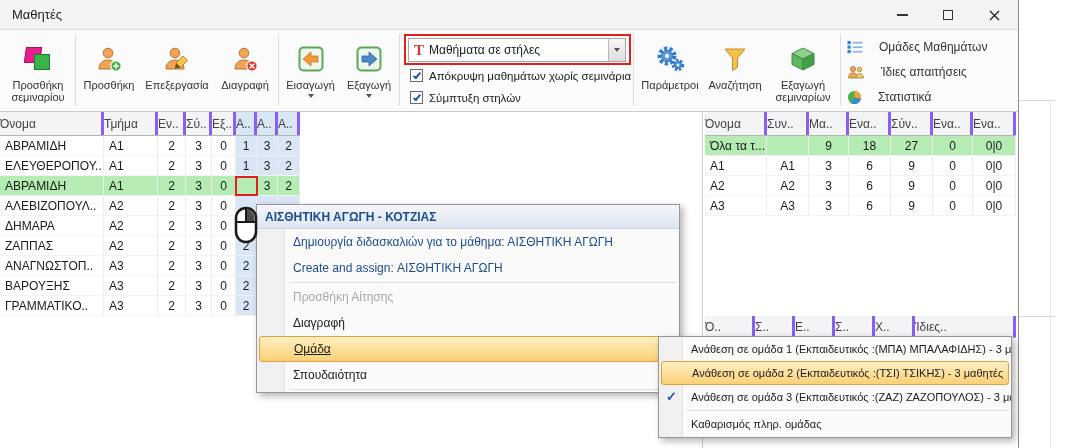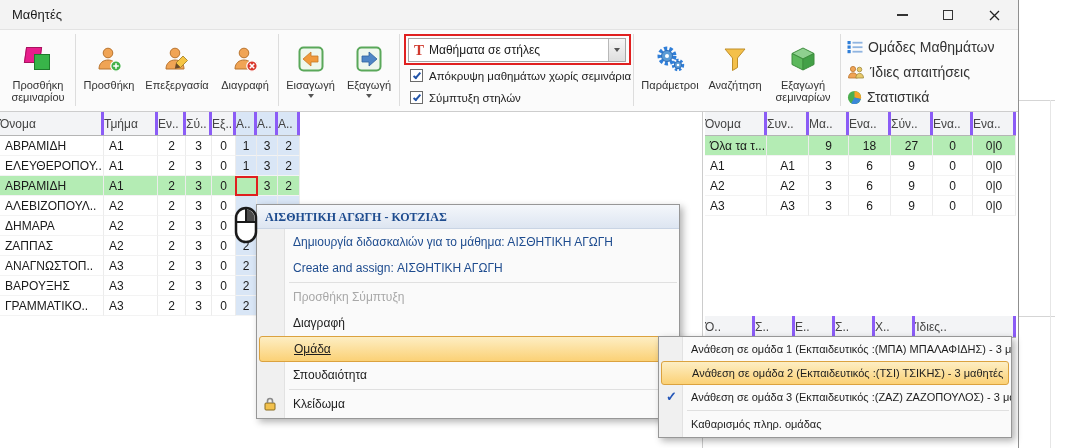--- a/index.html
+++ b/index.html
@@ -27,21 +27,21 @@
   .sem-a { position:absolute; left:2px; top:2px; width:16px; height:16px; background:#e81e8c; transform:skewX(-8deg); border:1px solid #a8125f; }
   .sem-b { position:absolute; left:11px; top:9px; width:16px; height:16px; background:#38b449; border:1px solid #1f7a2c; }
   .combo { position:absolute; left:408px; top:8px; width:218px; height:24px; background:#fff; border:1px solid #a6a6a6; display:flex; align-items:center; }
   .t-ic { width:20px; text-align:center; color:#d03a2e; font-weight:bold; font-family:"Liberation Serif", serif; font-size:15px; }
   .combo-text { flex:1; font-size:12px; color:#1a1a1a; white-space:nowrap; overflow:hidden; }
   .combo-dd { width:17px; height:100%; border-left:1px solid #b8b8b8; background:linear-gradient(#f6f6f6,#dedede); display:flex; align-items:center; justify-content:center; }
   .combo-dd .dd-tri { margin-top:0; }
   .chk-row { position:absolute; display:flex; align-items:center; gap:6px; font-size:11.5px; color:#222; height:15px; }
   .chk-box { width:13px; height:13px; border:1px solid #6b6b6b; background:#fff; position:relative; }
   .tick { position:absolute; left:3.5px; top:0.5px; width:4px; height:8px; border-right:2px solid #2153a8; border-bottom:2px solid #2153a8; transform:rotate(40deg); }
-  .tb-small { position:absolute; display:flex; align-items:center; gap:5px; font-size:14px; color:#333; height:18px; white-space:nowrap; }
+  .tb-small { position:absolute; display:flex; align-items:center; gap:16px; font-size:12px; color:#333; height:18px; white-space:nowrap; }
 
   
   .v-div { position:absolute; left:702px; top:112px; width:1px; height:336px; background:#cccccc; }
   .grid { position:absolute; }
   .hrow { display:flex; height:24px; background:#f3f4f6; border-bottom:1px solid #b5b5b5; font-size:12px; color:#444; }
   .hcell { height:100%; display:flex; align-items:center; border-right:3px solid #8b5cf6; overflow:hidden; white-space:nowrap; }
   .row { display:flex; height:20px; background:#fff; font-size:12px; color:#1a1a1a; }
   .row.sel { background:#b4ecb4; }
   .cell { height:100%; display:flex; align-items:center; padding-left:5px; border-right:1px solid #ececec; border-bottom:1px solid #f3f3f3; overflow:hidden; white-space:nowrap; }
   .cell.num { justify-content:center; padding-left:0; }
@@ -49,21 +49,21 @@
   .hcell.bluh { background:#d9e6f6; }
   .row.sel .cell.blu { background:transparent; }
   .lc0{width:104px}.lc1{width:54px}.lc2{width:28px}.lc3{width:26px}.lc4{width:24px}.lc5{width:21px}.lc6{width:21px}.lc7{width:22px}
   .rc0{width:62px}.rc1{width:42px}.rc2{width:40px}.rc3{width:42px}.rc4{width:42px}.rc5{width:40px}.rc6{width:43px}
   .bc0{width:50px}.bc1{width:40px}.bc2{width:40px}.bc3{width:40px}.bc4{width:40px}.bc5{width:101px}
 
   
   .menu { position:absolute; background:#fafafa; border:1px solid #979797; box-shadow:3px 3px 7px rgba(0,0,0,.3); padding-bottom:1px; }
   .gutter { position:absolute; left:0; top:0; bottom:0; width:28px; background:#f0f0f0; border-right:1px solid #e2e2e2; }
   .gutter.sm { width:24px; }
-  .menu-header { position:relative; height:24px; line-height:24px; background:linear-gradient(#f4f7fb,#dde5f1); color:#1e4c8f; font-weight:bold; font-size:12px; padding-left:8px; border-bottom:1px solid #c9d4e4; white-space:nowrap;font-family:Liberation Serif, serif; }
+  .menu-header { position:relative; height:24px; line-height:24px; background:linear-gradient(#f4f7fb,#dde5f1); color:#1e4c8f; font-weight:bold; font-size:12px; padding-left:8px; border-bottom:1px solid #c9d4e4; white-space:nowrap; }
   .mi { position:relative; z-index:1; height:26px; line-height:26px; font-size:12px; color:#1c1c1c; padding-left:36px; white-space:nowrap; overflow:hidden; }
   .mi.navy { color:#1e4c8f; }
   .mi.disabled { color:#a8a8a8; }
   .orange { background:linear-gradient(#fdeec3,#fbd176); border:1px solid #dba23f; border-radius:3px; margin:0 2px; }
   .mi.orange { line-height:24px; padding-left:34px;text-decoration:underline; }
   .arrow { position:absolute; right:7px; top:50%; transform:translateY(-50%); font-size:9px; color:#333; }
   .msep { position:relative; z-index:1; height:0; border-top:1px solid #e0e0e0; margin:1px 2px 1px 32px; }
   .msep.sm { margin-left:28px; }
   .smi { position:relative; z-index:1; height:24px; line-height:24px; font-size:11px; color:#1c1c1c; padding-left:32px; white-space:nowrap; overflow:hidden; }
   .smi.orange { line-height:22px; padding-left:30px; }
@@ -450,38 +450,31 @@
 
   <div id="annot-combo" class="red-annot"></div>
   <div id="annot-cell" class="red-annot"></div>
 
   <div id="ctx-menu" class="menu">
     <div class="gutter"></div>
     <div class="menu-header">ΑΙΣΘΗΤΙΚΗ ΑΓΩΓΗ - ΚΟΤΖΙΑΣ</div>
     <div class="mi navy">Δημιουργία διδασκαλιών για το μάθημα: ΑΙΣΘΗΤΙΚΗ ΑΓΩΓΗ</div>
     <div class="mi navy">Create and assign: ΑΙΣΘΗΤΙΚΗ ΑΓΩΓΗ</div>
     <div class="msep"></div>
-    <div class="mi disabled">Προσθήκη Σύμπτυξη</div>
+    <div class="mi disabled">Προσθήκη Αίτησης</div>
     <div class="mi">Διαγραφή</div>
     <div class="mi orange">
       <span>Ομάδα</span>
       <span class="arrow">▶</span>
     </div>
     <div class="mi">
       <span>Σπουδαιότητα</span>
       <span class="arrow">▶</span>
     </div>
     <div class="msep"></div>
-    <div class="mi">
-      <svg class="lock-ic" width="12" height="14">
-        <rect x="1" y="6" width="10" height="7" rx="1" fill="#f2c14e" stroke="#8a6d1f"></rect>
-        <path d="M3.5 6 V4 a2.5 2.5 0 0 1 5 0 V6" fill="none" stroke="#8a8a8a" stroke-width="1.6"></path>
-      </svg>
-      <span>Κλείδωμα</span>
-    </div>
   </div>
 
   <div id="group-submenu" class="menu">
     <div class="gutter sm"></div>
     <div class="smi">Ανάθεση σε ομάδα 1 (Εκπαιδευτικός :(ΜΠΑ) ΜΠΑΛΑΦΙΔΗΣ) - 3 μαθητές</div>
     <div class="smi orange">Ανάθεση σε ομάδα 2 (Εκπαιδευτικός :(ΤΣΙ) ΤΣΙΚΗΣ) - 3 μαθητές</div>
     <div class="smi">
       <span class="chk-mark">✓</span>
       <span>Ανάθεση σε ομάδα 3 (Εκπαιδευτικός :(ΖΑΖ) ΖΑΖΟΠΟΥΛΟΣ) - 3 μαθητές</span>
     </div>

